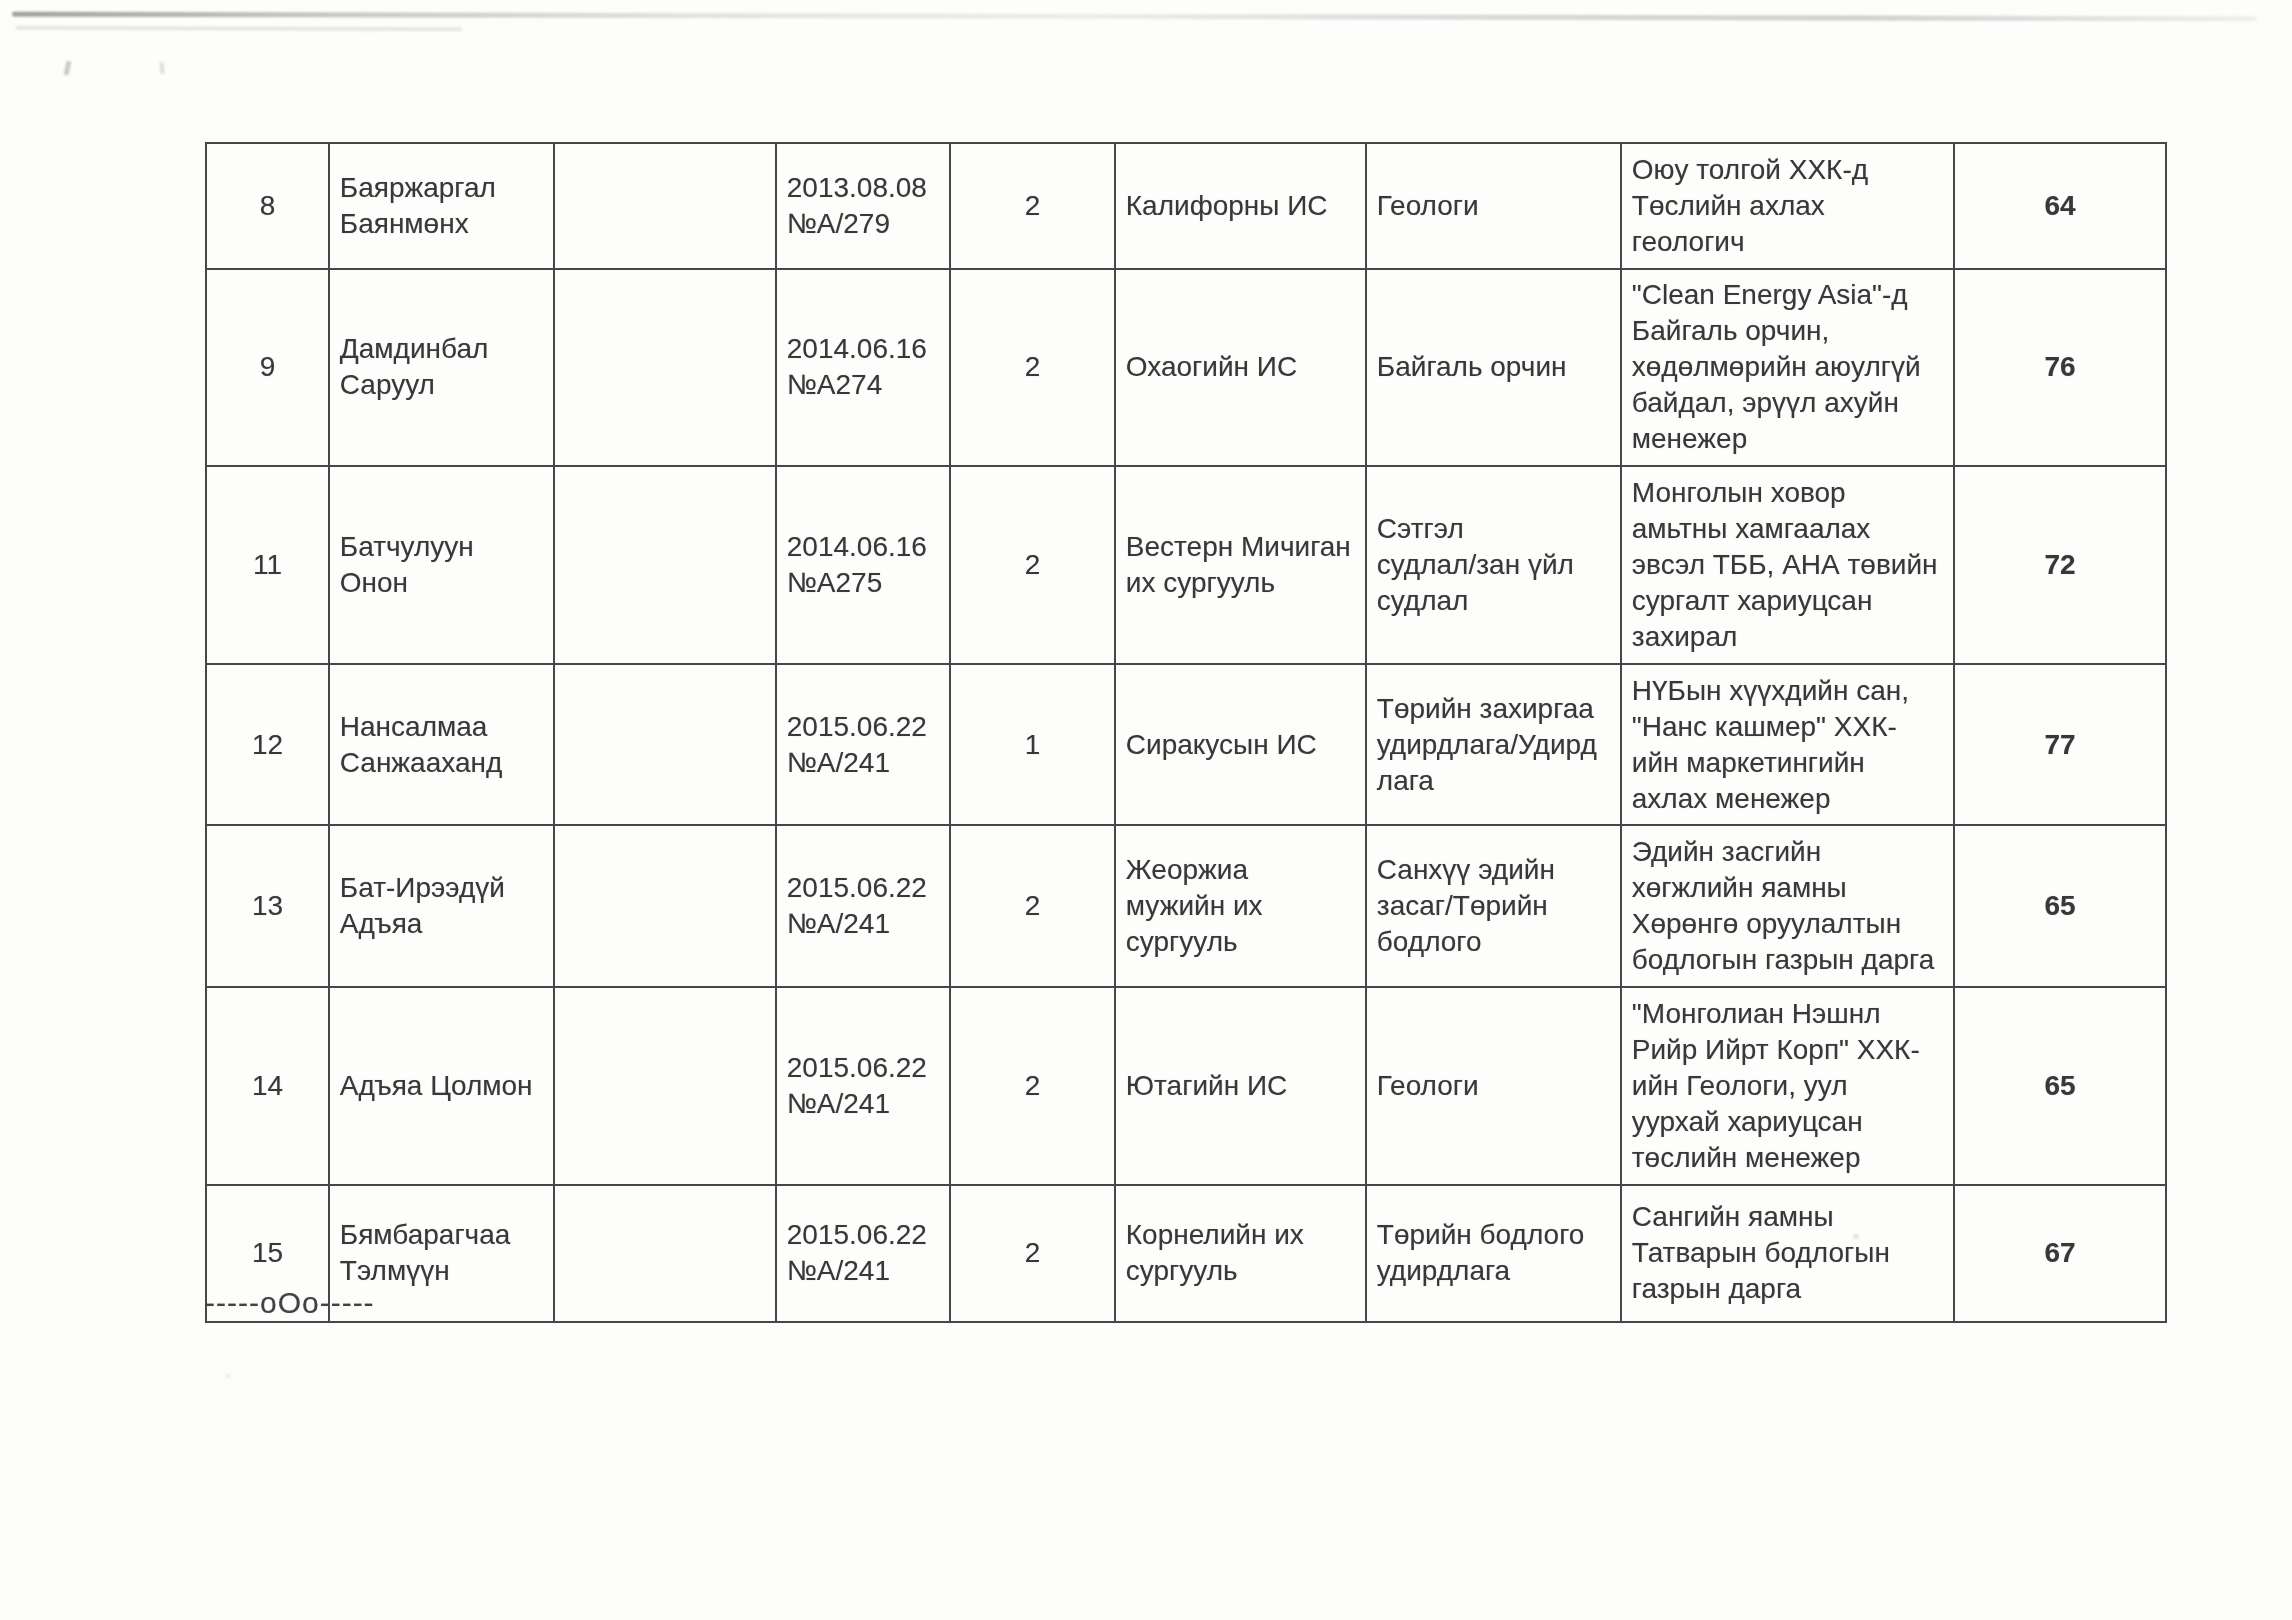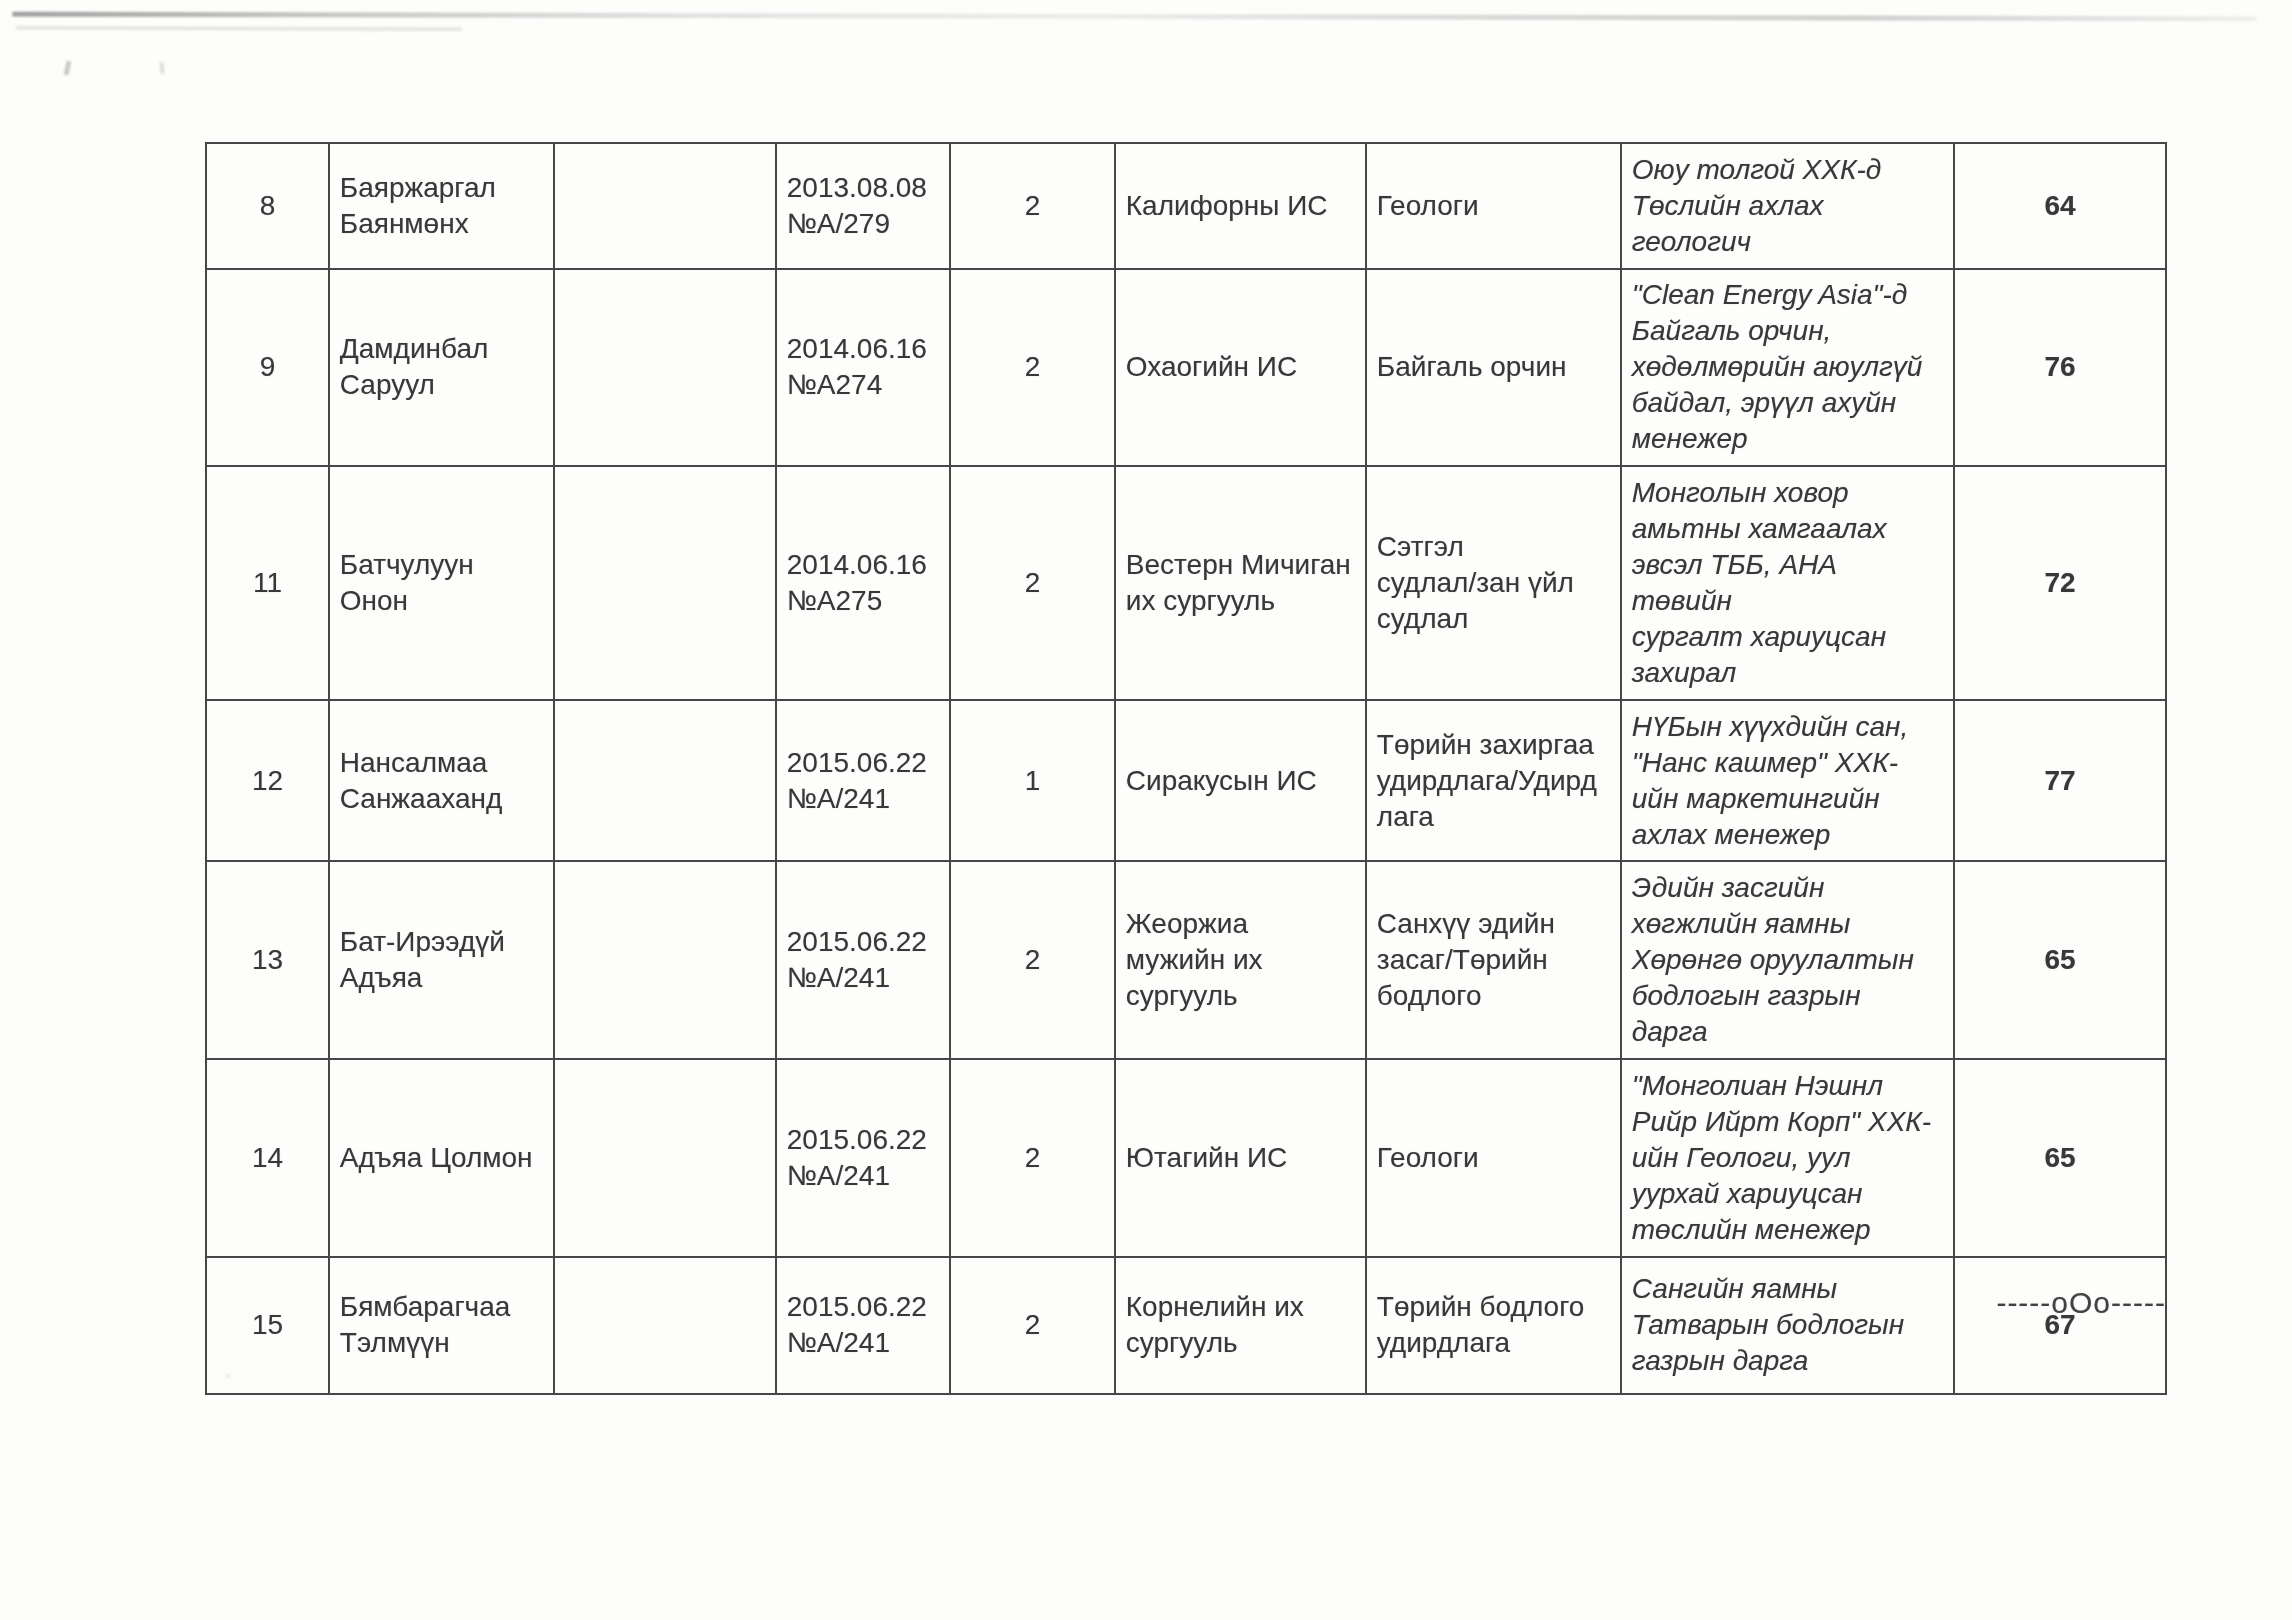--- a/index.html
+++ b/index.html
@@ -89,30 +89,30 @@
   .r6 { height: 154px; }
   .r7 { height: 137px; }
 
   .c-num   { text-align: center; padding: 3.9px; }
   .c-name  { padding-left: 15.7px; border-radius: 30px; }
   .c-photo { }
   .c-decree{ padding-left: 15.7px; padding-right: 3.9px; }
   .c-count { text-align: center; padding: 3.9px; }
   .c-univ  { padding-left: 13.7px; padding-right: 21.6px; }
   .c-field { padding-left: 11.8px; padding-right: 13.7px; }
-  .c-pos   { padding-left: 11.8px; padding-right: 7.8px; font-style: italic; }
+  .c-pos   { padding-left: 11.8px; padding-right: 7.8px; }
   .c-score { text-align: center; padding: 3.9px; font-weight: bold; }
 
   
   .footer-mark {
     position: absolute;
     left: 205px;
     width: 1961px;
     top: 1286px;
-    text-align: right;
+    text-align: left;
     font-size: 30px;
     letter-spacing: 1px;
     color: #424242;
     text-shadow: 0 0 1px rgba(56,56,56,0.35);
   }
 </style>
 </head>
 <body>
 
 <div class="page">

